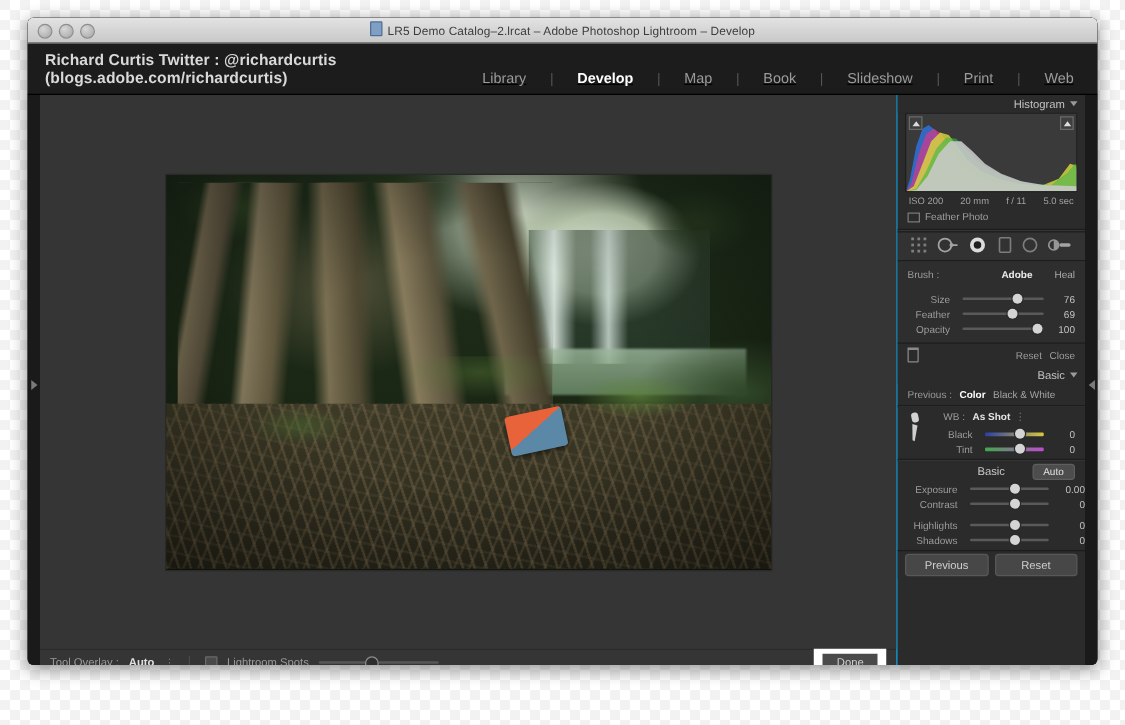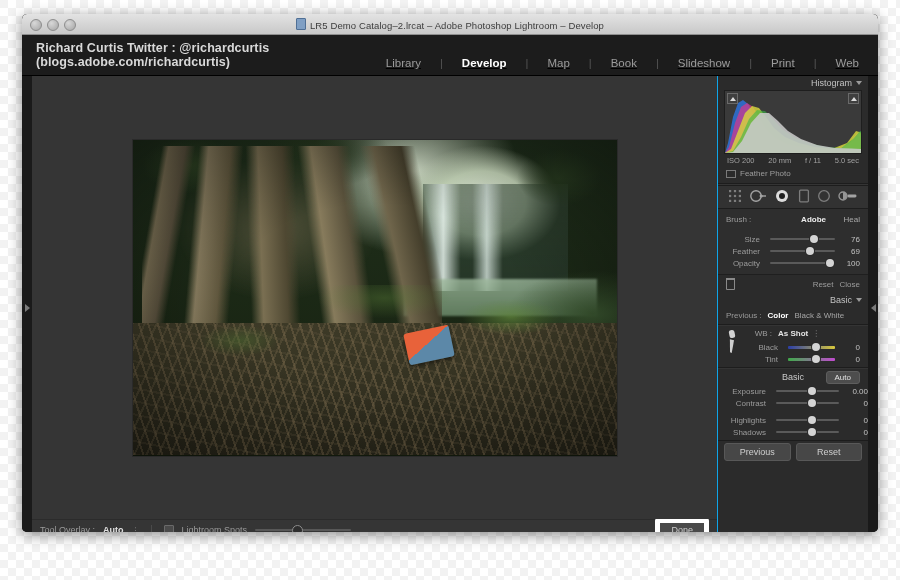--- a/index.html
+++ b/index.html
@@ -133,21 +133,21 @@
   #toolbar .val{color:#e0e0e0;font-weight:bold;}
   .vdots{color:#7d7d7d;font-size:8px;letter-spacing:-1px;}
   .tb-sep{width:1px;height:11px;background:#4a4a4a;margin:0 4px;}
   .tb-check{width:8px;height:8px;border:1px solid #6a6a6a;background:#4a4a4a;border-radius:1px;}
   .tb-slider{position:relative;width:96px;height:10px;display:flex;align-items:center;}
   .tb-slider .trk{width:100%;height:2px;background:#575757;border-radius:1px;}
   .tb-slider .knb{position:absolute;left:38%;width:9px;height:9px;border-radius:50%;
     background:#2e2e2e;border:1px solid #8d8d8d;}
   #doneBtn{
     margin-left:auto;font-size:9px;color:#cfcfcf;background:#4a4a4a;
-    border:5px solid #ffffff;border-radius:3px;padding:2px 11px;cursor:pointer;
+    border:7px solid #ffffff;border-radius:3px;padding:2px 11px;cursor:pointer;
   }
   
   #right{width:150px;background:#2b2b2b;border-left:1px solid #0ea5e9;
     display:flex;flex-direction:column;font-size:8.5px;color:#a8a8a8;overflow:hidden;}
   .pnl-hdr{height:14px;display:flex;align-items:center;justify-content:flex-end;
     padding:0 6px;background:#2b2b2b;color:#c2c2c2;font-size:9px;gap:4px;}
   .pnl-hdr .tri{width:0;height:0;border-left:3.5px solid transparent;border-right:3.5px solid transparent;
     border-top:4px solid #9a9a9a;}
   #histo{margin:0 6px;height:62px;background:#3a3a3a;border:1px solid #1e1e1e;position:relative;overflow:hidden;}
   #histo svg{display:block;}

